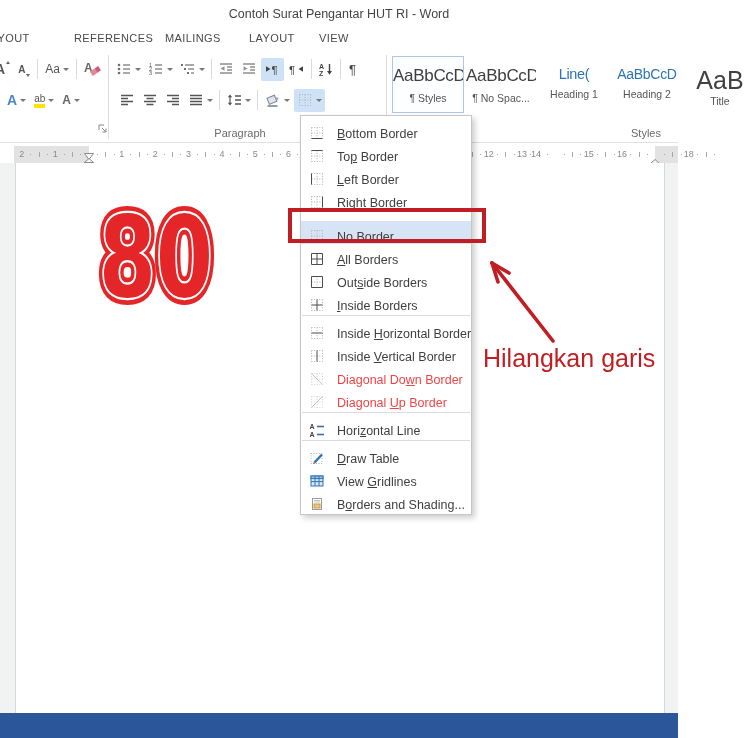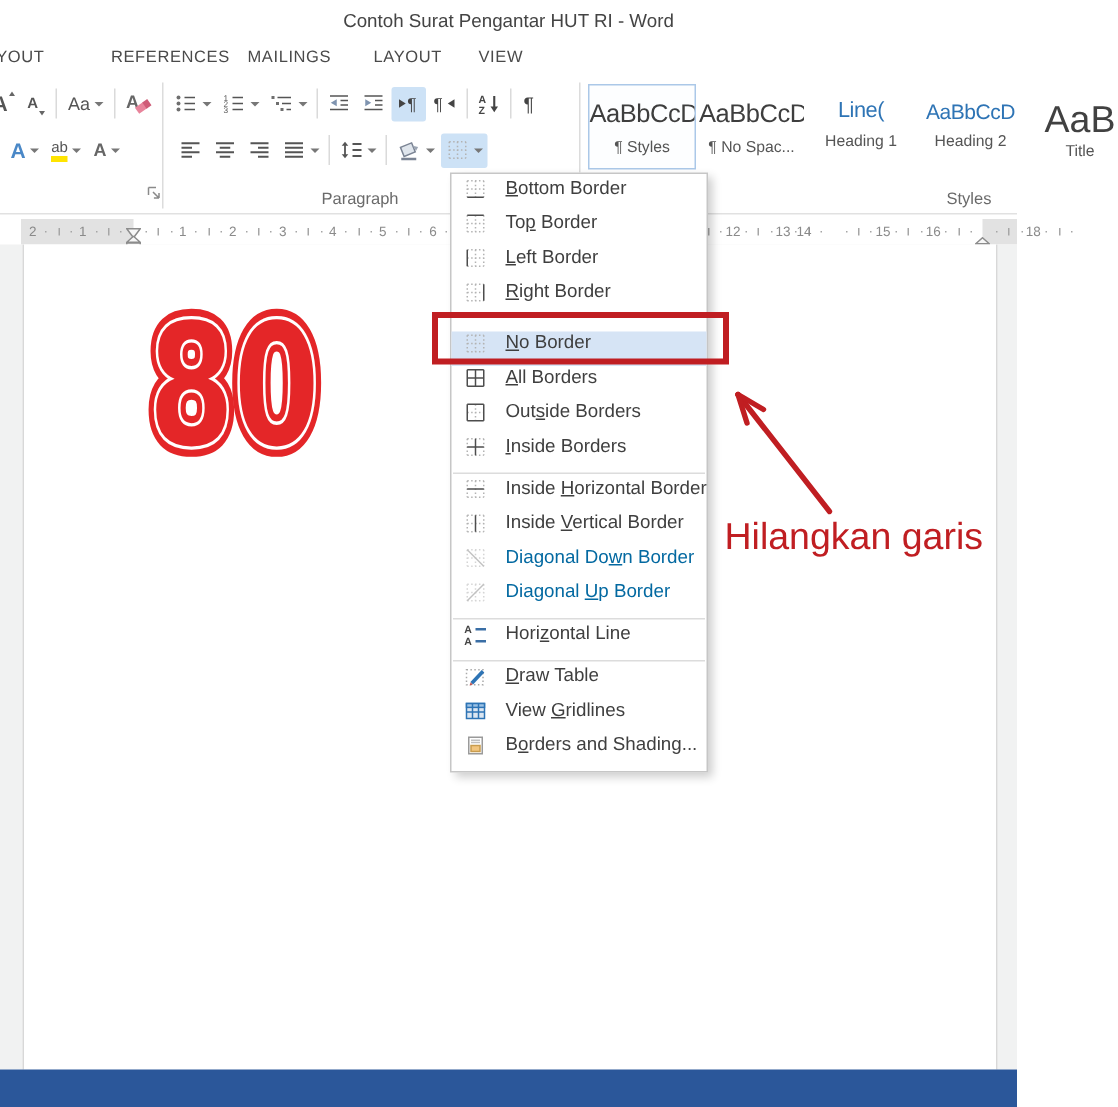--- a/index.html
+++ b/index.html
@@ -64,25 +64,25 @@
   
   .doc { position:absolute; top:163px; left:0; right:0; bottom:25px; background:#f1f2f2; }
   .page { position:absolute; top:0; bottom:0; left:15px; right:13px; background:#fff;
     border-left:1px solid #d8d8d8; border-right:1px solid #d8d8d8; }
   .logo { position:absolute; left:74px; top:40px; }
 
   
   .menu { position:absolute; top:115px; left:300px; width:172px; background:#fff;
     border:1px solid #c6c6c6; box-shadow:3px 3px 6px rgba(0,0,0,.2); z-index:30;
     padding:2px 0; }
-  .menu-item { display:flex; align-items:flex-start; height:23px; padding-left:8px;
+  .menu-item { display:flex; align-items:flex-end; height:23px; padding-left:8px;
     font-size:12.5px; color:#3f3f3f; cursor:default; }
   .menu-item .mlabel { margin-left:12px; white-space:nowrap; }
   .menu-item.highlighted { background:var(--mhl,#d6e4f5);margin-top:11px; }
-  .menu-item.disabled { color:#0369a1; }
+  .menu-item.disabled { color:#ef4444; }
   .menu-item.disabled svg { opacity:.55; }
   .menu-sep { border-top:1px solid #dcdcdc; margin:2px 1px; }
   .mlabel u { text-decoration:underline; }
 
   
   .statusbar { position:absolute; left:0; right:0; bottom:0; height:25px;
     background:var(--sblue,#2b579a); }
 
   
   .anno-rect { position:absolute; left:288px; top:208px; width:198px; height:35px;

